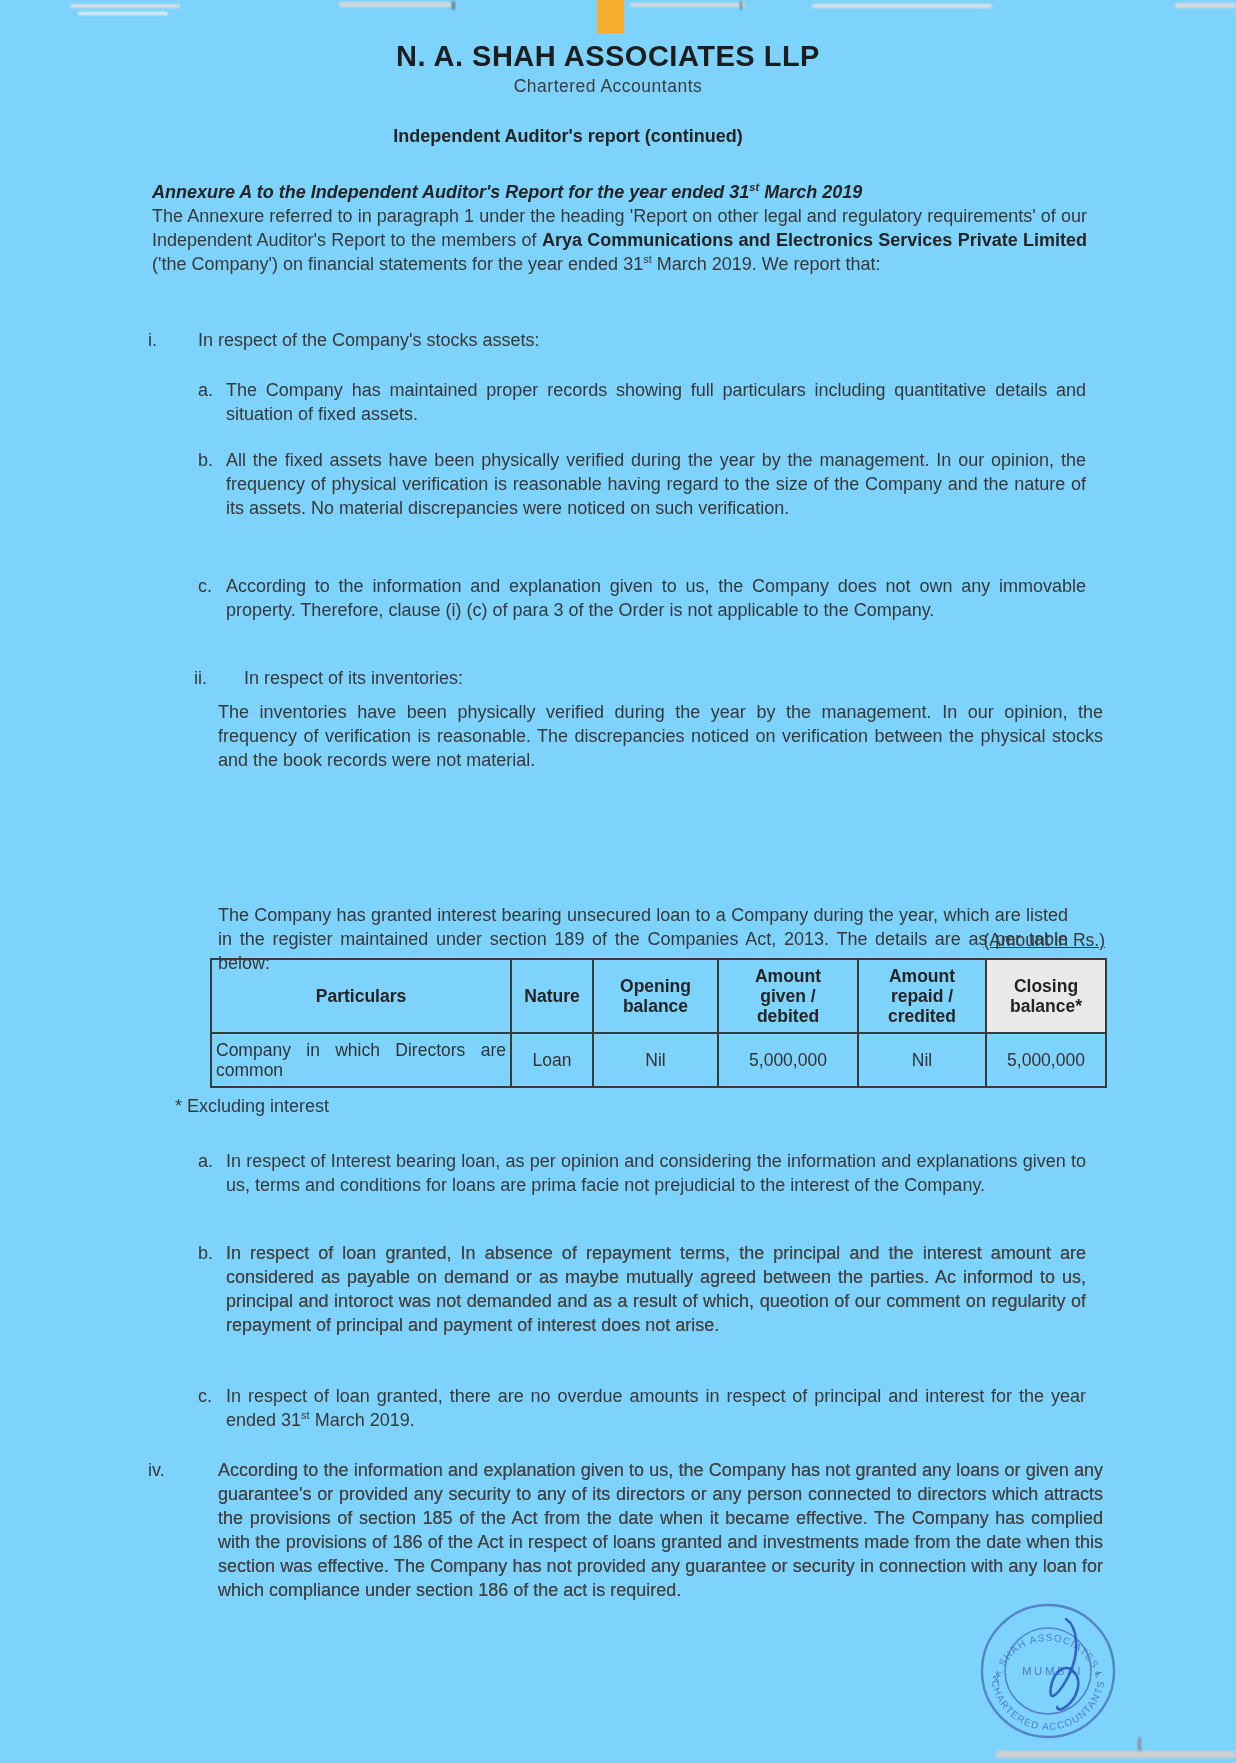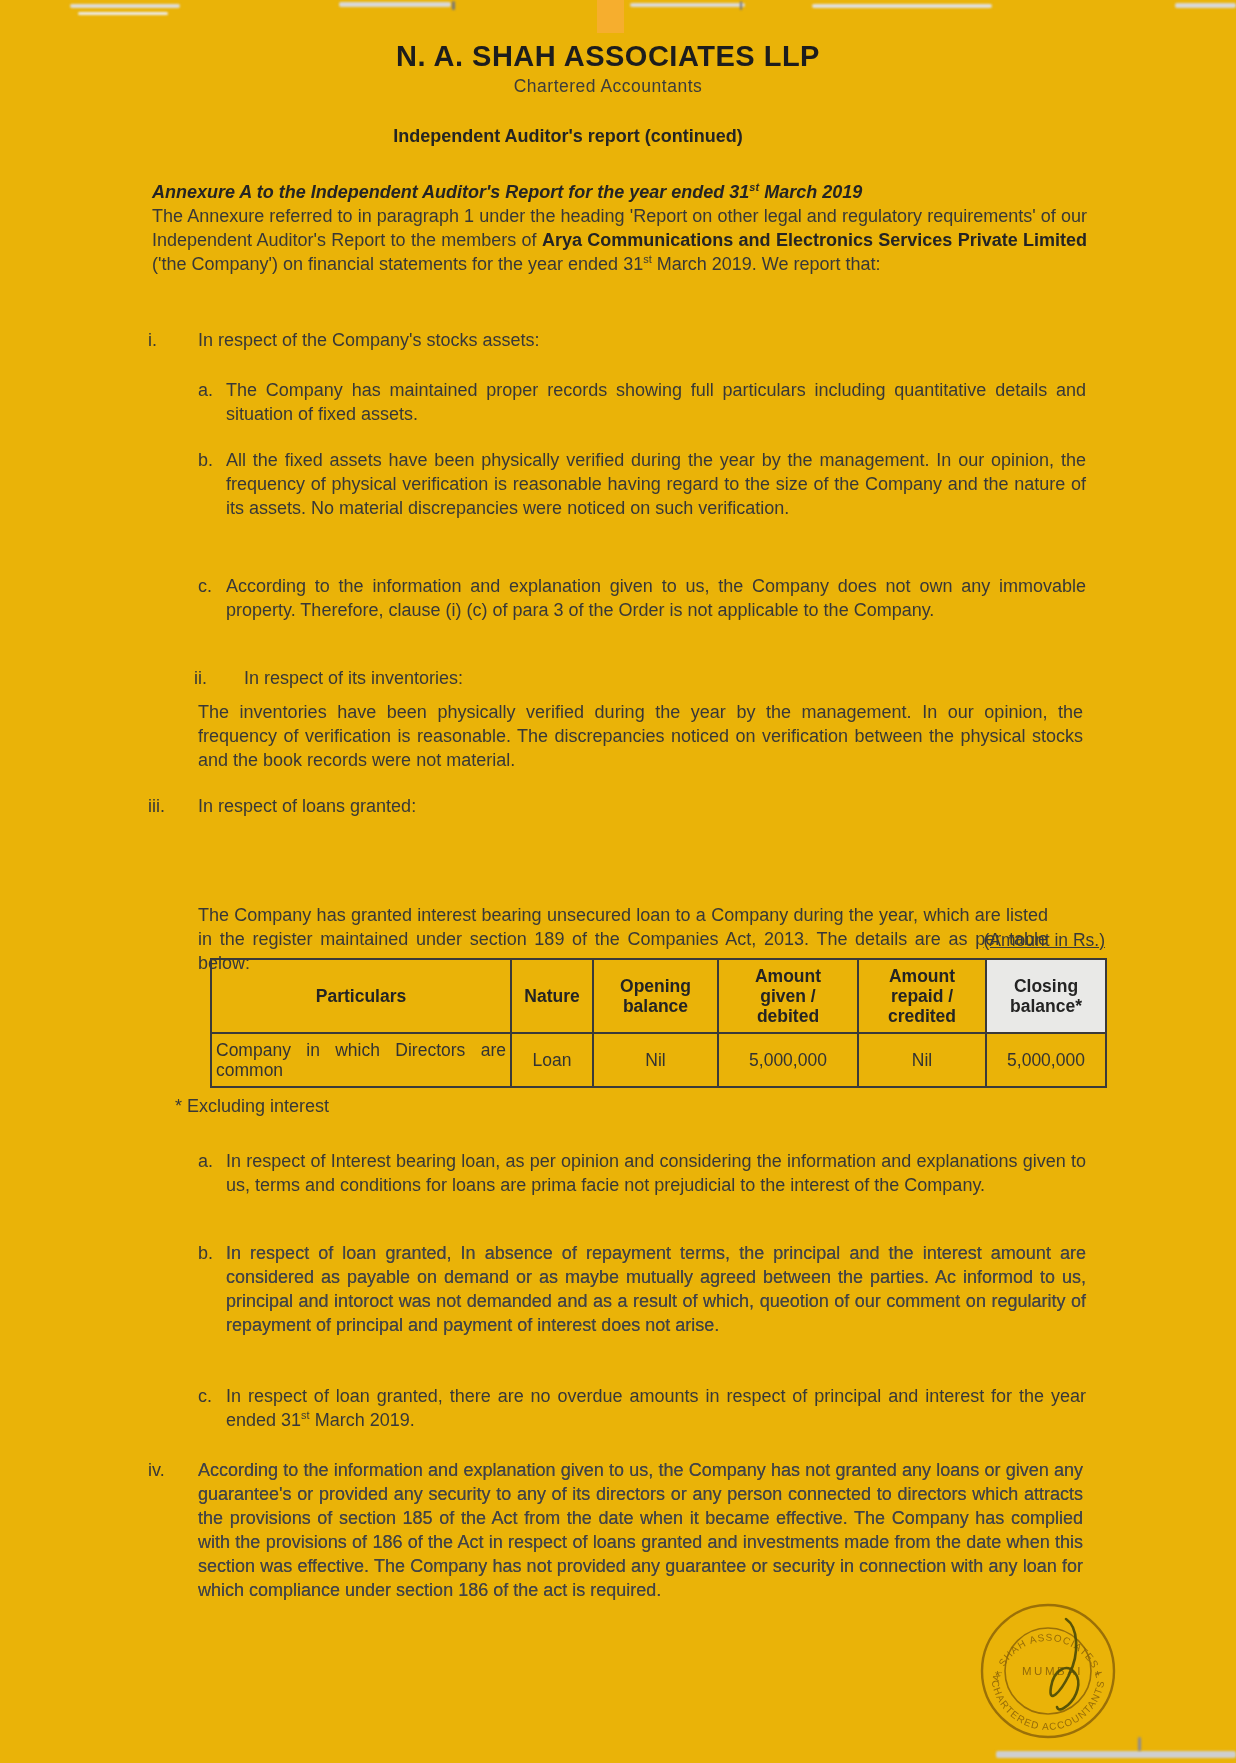--- a/index.html
+++ b/index.html
@@ -1,31 +1,31 @@
 <!DOCTYPE html>
 <html><head>
 <meta charset="utf-8">
 <style>
   html,body{margin:0;padding:0;background:#ffffff;}
   .page{
-    position:relative;width:1236px;height:1763px;background:#eab308;overflow:hidden;
+    position:relative;width:1236px;height:1763px;background:#7dd3fc;overflow:hidden;
     font-family:"Liberation Sans","DejaVu Sans",sans-serif;color:#383838;
   }
   .blk{position:absolute;}
   
   .accent{position:absolute;left:597px;top:0;width:27px;height:33px;background:#F6AE2E;}
   .firm{left:0;top:40px;width:1236px;text-align:center;transform:translateX(-10px);}
   .firm-name{font-size:29px;font-weight:bold;color:#1d1d1d;letter-spacing:0.5px;}
   .firm-sub{font-size:17.5px;color:#3c3c3c;margin-top:3px;letter-spacing:0.5px;}
   .report-title{left:0;top:126px;width:1236px;text-align:center;transform:translateX(-50px);
     font-size:18px;font-weight:bold;color:#242424;}
   
   .intro{left:152px;top:180px;width:935px;}
   .intro-head{font-size:18px;font-weight:bold;color:#242424;line-height:24px;font-style:italic;}
-  .j{text-align:justify;}
+  .j{text-align:justify;margin-left:20px;}
   p.body{margin:0;font-size:18px;line-height:24px;}
   sup{font-size:11px;line-height:0;}
   b{color:#242424;}
   
   .sec{left:148px;width:940px;display:flex;font-size:18px;line-height:24px;}
   .rn{width:50px;flex:0 0 50px;}
   .sectitle{flex:1;}
   .para{left:198px;font-size:18px;line-height:24px;}
   .sub{left:198px;display:flex;font-size:18px;line-height:24px;}
   .let{width:28px;flex:0 0 28px;}
@@ -91,24 +91,20 @@
     <span class="let">c.</span>
     <span class="txt">According to the information and explanation given to us, the Company does not own any immovable property. Therefore, clause (i) (c) of para 3 of the Order is not applicable to the Company.</span>
   </div>
 
   <div class="blk sec" style="top:666px;margin-left:46px;">
     <span class="rn">ii.</span>
     <span class="sectitle">In respect of its inventories:</span>
   </div>
   <div class="blk para j" style="top:700px;width:885px;">The inventories have been physically verified during the year by the management. In our opinion, the frequency of verification is reasonable. The discrepancies noticed on verification between the physical stocks and the book records were not material.</div>
 
-  <div class="blk sec" style="top:794px;">
-    <span class="rn">iii.</span>
-    <span class="sectitle">In respect of loans granted:</span>
-  </div>
   <div class="blk para j" style="top:903px;width:850px;">The Company has granted interest bearing unsecured loan to a Company during the year, which are listed in the register maintained under section 189 of the Companies Act, 2013. The details are as per table below:</div>
 
   <div class="blk amount-note">(Amount in Rs.)</div>
   <div class="blk tablewrap">
     <table class="loans">
       <colgroup>
         <col style="width:300px">
           <col style="width:82px">
           <col style="width:125px">
         <col style="width:140px">

